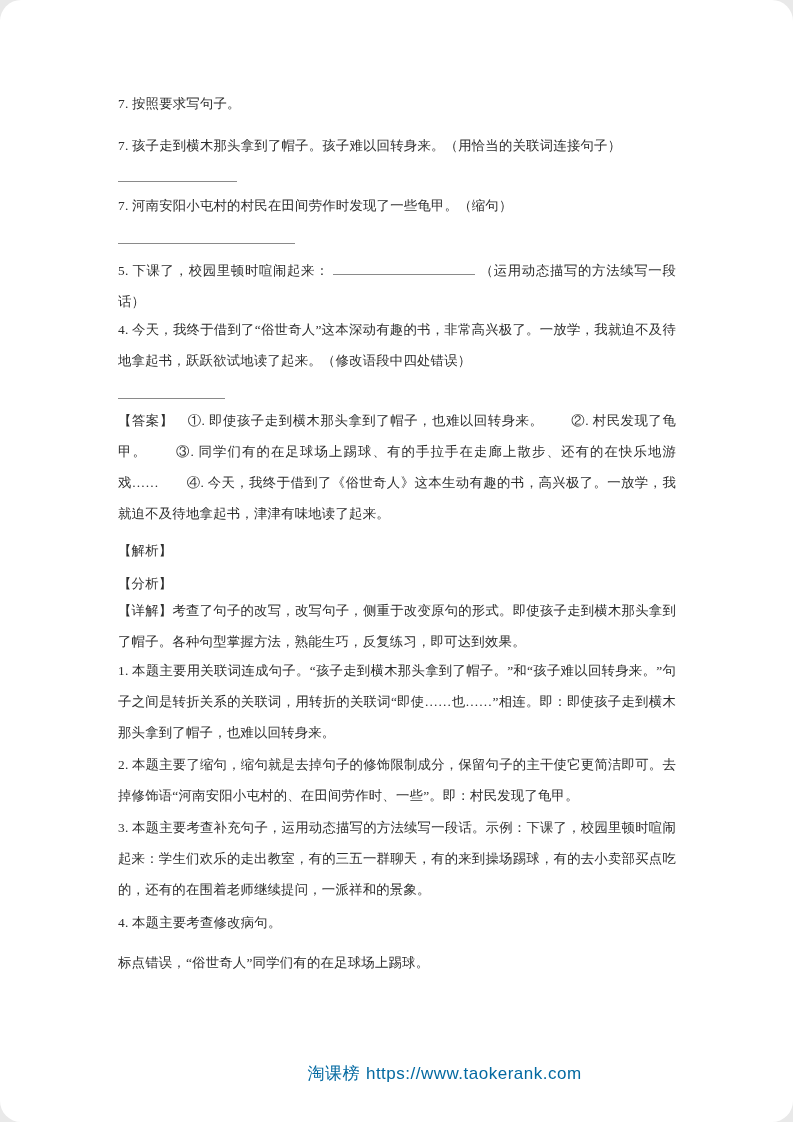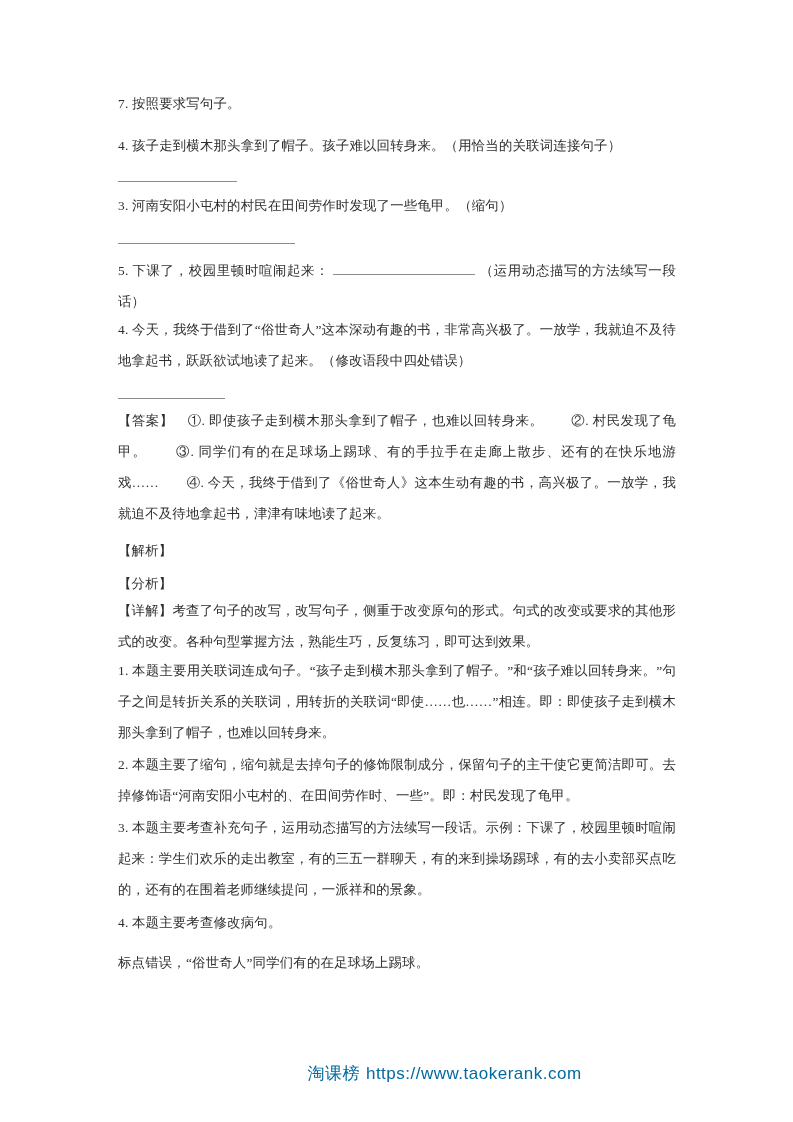--- a/index.html
+++ b/index.html
@@ -6,20 +6,21 @@
   html, body { background: #e9e9e9; }
   .page {
     position: relative;
     width: 793px;
     height: 1122px;
     margin: 0 auto;
     background: #ffffff;
     font-family: "Liberation Serif", "DejaVu Serif", serif;
     color: #2e2e2e;
     overflow: hidden;
+    border-radius: 21px;
   }
   .para {
     position: absolute;
     left: 118px;
     width: 558px;
     font-size: 13.4px;
     line-height: 31px;
     text-align: justify;
     letter-spacing: 0.2px;
   }
@@ -50,41 +51,41 @@
   }
   .footer .site-name { margin-right: 6px; }
 </style>
 </head>
 <body>
 
 <div class="page">
 
   <p class="para" style="top:88px">7. 按照要求写句子。</p>
 
-  <p class="para" style="top:130px">4. 孩子走到横木那头拿到了帽子。孩子难以回转身来。（用恰当的关联词连接句子）</p>
+  <p class="para" style="top:130px">7. 孩子走到横木那头拿到了帽子。孩子难以回转身来。（用恰当的关联词连接句子）</p>
 
   <div class="blank-line" style="top:181px; width:119px"></div>
 
-  <p class="para" style="top:190px">3. 河南安阳小屯村的村民在田间劳作时发现了一些龟甲。（缩句）</p>
+  <p class="para" style="top:190px">7. 河南安阳小屯村的村民在田间劳作时发现了一些龟甲。（缩句）</p>
 
   <div class="blank-line" style="top:243px; width:177px"></div>
 
   <p class="para" style="top:255px"><span>5. 下课了，校园里顿时喧闹起来：</span><span class="inline-blank"></span><span>（运用动态描写的方法续写一段话）</span></p>
 
   <p class="para" style="top:314px">4. 今天，我终于借到了“俗世奇人”这本深动有趣的书，非常高兴极了。一放学，我就迫不及待地拿起书，跃跃欲试地读了起来。（修改语段中四处错误）</p>
 
   <div class="blank-line" style="top:398px; width:107px"></div>
 
   <p class="para" style="top:405px">【答案】　①. 即使孩子走到横木那头拿到了帽子，也难以回转身来。　　②. 村民发现了龟甲。　　③. 同学们有的在足球场上踢球、有的手拉手在走廊上散步、还有的在快乐地游戏……　　④. 今天，我终于借到了《俗世奇人》这本生动有趣的书，高兴极了。一放学，我就迫不及待地拿起书，津津有味地读了起来。</p>
 
   <p class="para" style="top:535px">【解析】</p>
 
   <p class="para" style="top:568px">【分析】</p>
 
-  <p class="para" style="top:595px">【详解】考查了句子的改写，改写句子，侧重于改变原句的形式。句式的改变或要求的其他形式的改变。各种句型掌握方法，熟能生巧，反复练习，即可达到效果。</p>
+  <p class="para" style="top:595px">【详解】考查了句子的改写，改写句子，侧重于改变原句的形式。即使孩子走到横木那头拿到了帽子。各种句型掌握方法，熟能生巧，反复练习，即可达到效果。</p>
 
   <p class="para" style="top:655px">1. 本题主要用关联词连成句子。“孩子走到横木那头拿到了帽子。”和“孩子难以回转身来。”句子之间是转折关系的关联词，用转折的关联词“即使……也……”相连。即：即使孩子走到横木那头拿到了帽子，也难以回转身来。</p>
 
   <p class="para" style="top:749px">2. 本题主要了缩句，缩句就是去掉句子的修饰限制成分，保留句子的主干使它更简洁即可。去掉修饰语“河南安阳小屯村的、在田间劳作时、一些”。即：村民发现了龟甲。</p>
 
   <p class="para" style="top:812px">3. 本题主要考查补充句子，运用动态描写的方法续写一段话。示例：下课了，校园里顿时喧闹起来：学生们欢乐的走出教室，有的三五一群聊天，有的来到操场踢球，有的去小卖部买点吃的，还有的在围着老师继续提问，一派祥和的景象。</p>
 
   <p class="para" style="top:907px">4. 本题主要考查修改病句。</p>
 
   <p class="para" style="top:947px">标点错误，“俗世奇人”同学们有的在足球场上踢球。</p>

